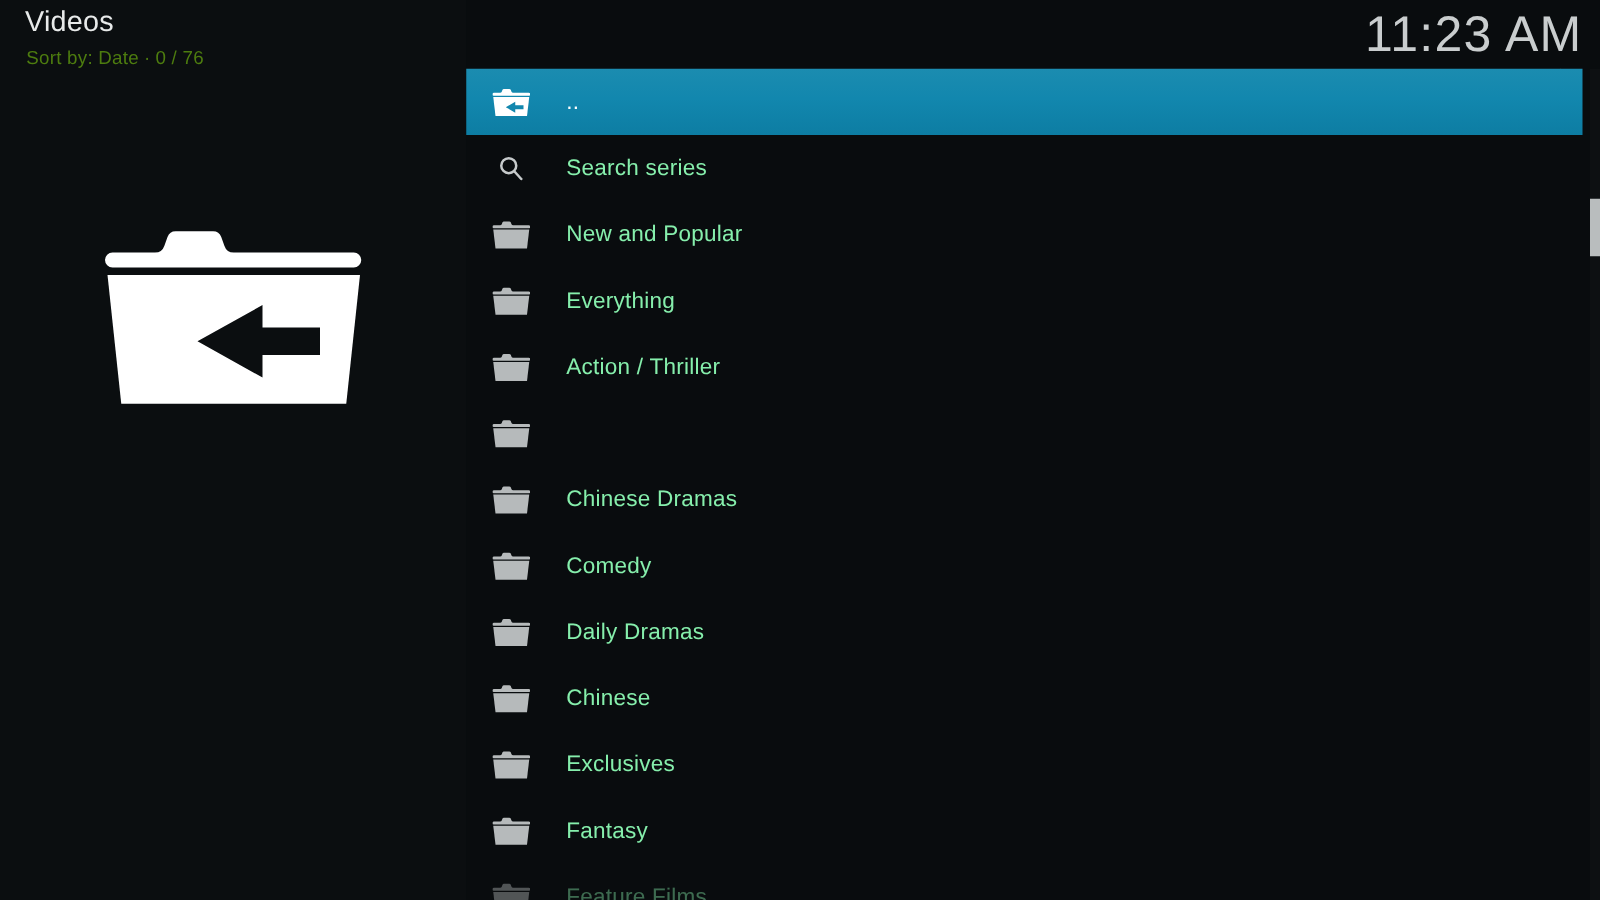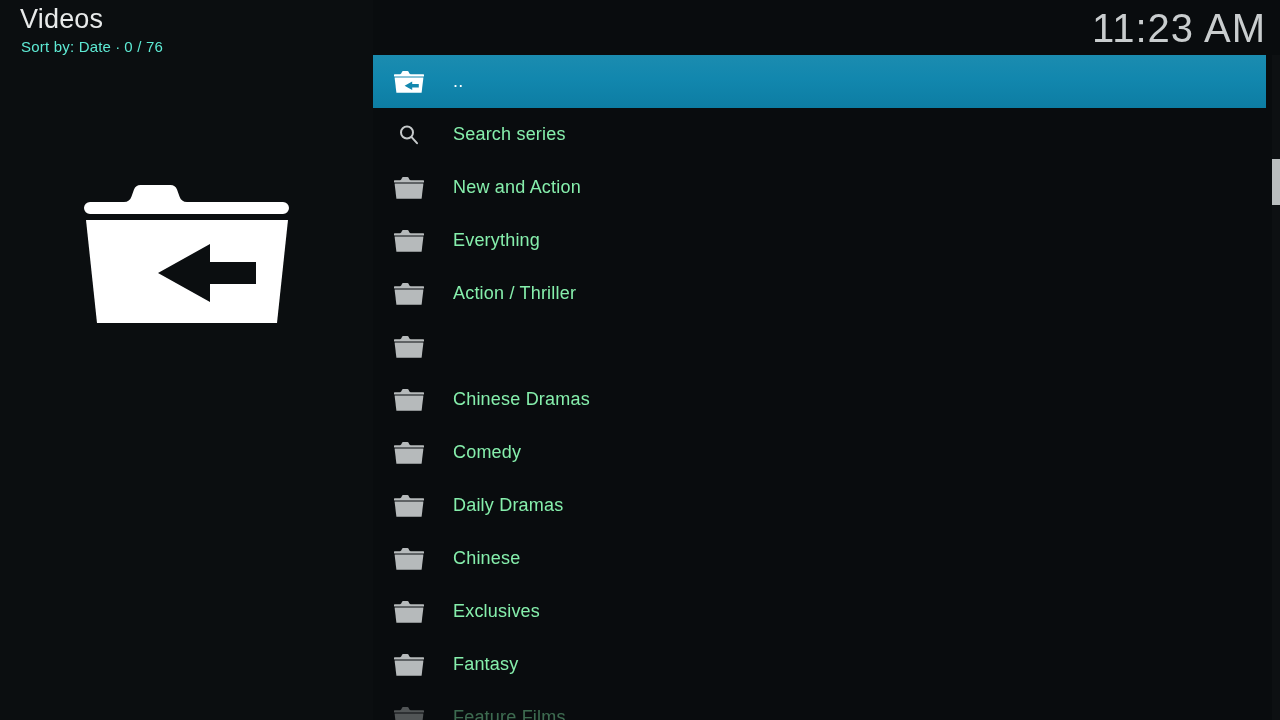--- a/index.html
+++ b/index.html
@@ -17,26 +17,26 @@
   }
 
   
   #left-panel {
     position:absolute; left:0; top:0;
     width:373px; height:720px;
     background:#0b0e10;
   }
   #page-title {
     position:absolute; left:20px; top:4px;
-    font-size:27px; font-weight:400; color:#e8eaea;
+    font-size:23px; font-weight:400; color:#e8eaea;
     letter-spacing:.2px;
   }
   #sort-line {
     position:absolute; left:21px; top:38px;
-    font-size:15px; color:#5eead4; letter-spacing:.2px;
+    font-size:15px; color:#4d7c0f; letter-spacing:.2px;
     white-space:nowrap;
   }
   #sort-line .sep { padding:0 4px; }
 
   #big-icon-wrap {
     position:absolute; left:0; top:160px;
     width:373px; height:190px;
     display:flex; align-items:center; justify-content:center;
   }
 
@@ -185,21 +185,21 @@
           </span>
           <span class="label">Search series</span>
         </div>
         <div class="row">
           <span class="ico">
             <svg width="30" height="24" viewBox="0 0 30 24">
               <path d="M1 4.2 h5 a1.6 1.6 0 0 0 1.5 -1.1 l.4 -1.1 a1.4 1.4 0 0 1 1.3 -.9 h4.2 a1.4 1.4 0 0 1 1.3 .9 l.4 1.1 a1.6 1.6 0 0 0 1.5 1.1 h12.4 a1.2 1.2 0 0 1 0 2.4 h-28 a1.2 1.2 0 0 1 0 -2.4 z" fill="#b6babb"></path>
               <path d="M.6 7.6 h28.8 l-1.8 15.2 h-25.2 z" fill="#b6babb"></path>
             </svg>
           </span>
-          <span class="label">New and Action</span>
+          <span class="label">New and Popular</span>
         </div>
         <div class="row">
           <span class="ico">
             <svg width="30" height="24" viewBox="0 0 30 24">
               <path d="M1 4.2 h5 a1.6 1.6 0 0 0 1.5 -1.1 l.4 -1.1 a1.4 1.4 0 0 1 1.3 -.9 h4.2 a1.4 1.4 0 0 1 1.3 .9 l.4 1.1 a1.6 1.6 0 0 0 1.5 1.1 h12.4 a1.2 1.2 0 0 1 0 2.4 h-28 a1.2 1.2 0 0 1 0 -2.4 z" fill="#b6babb"></path>
               <path d="M.6 7.6 h28.8 l-1.8 15.2 h-25.2 z" fill="#b6babb"></path>
             </svg>
           </span>
           <span class="label">Everything</span>
         </div>

